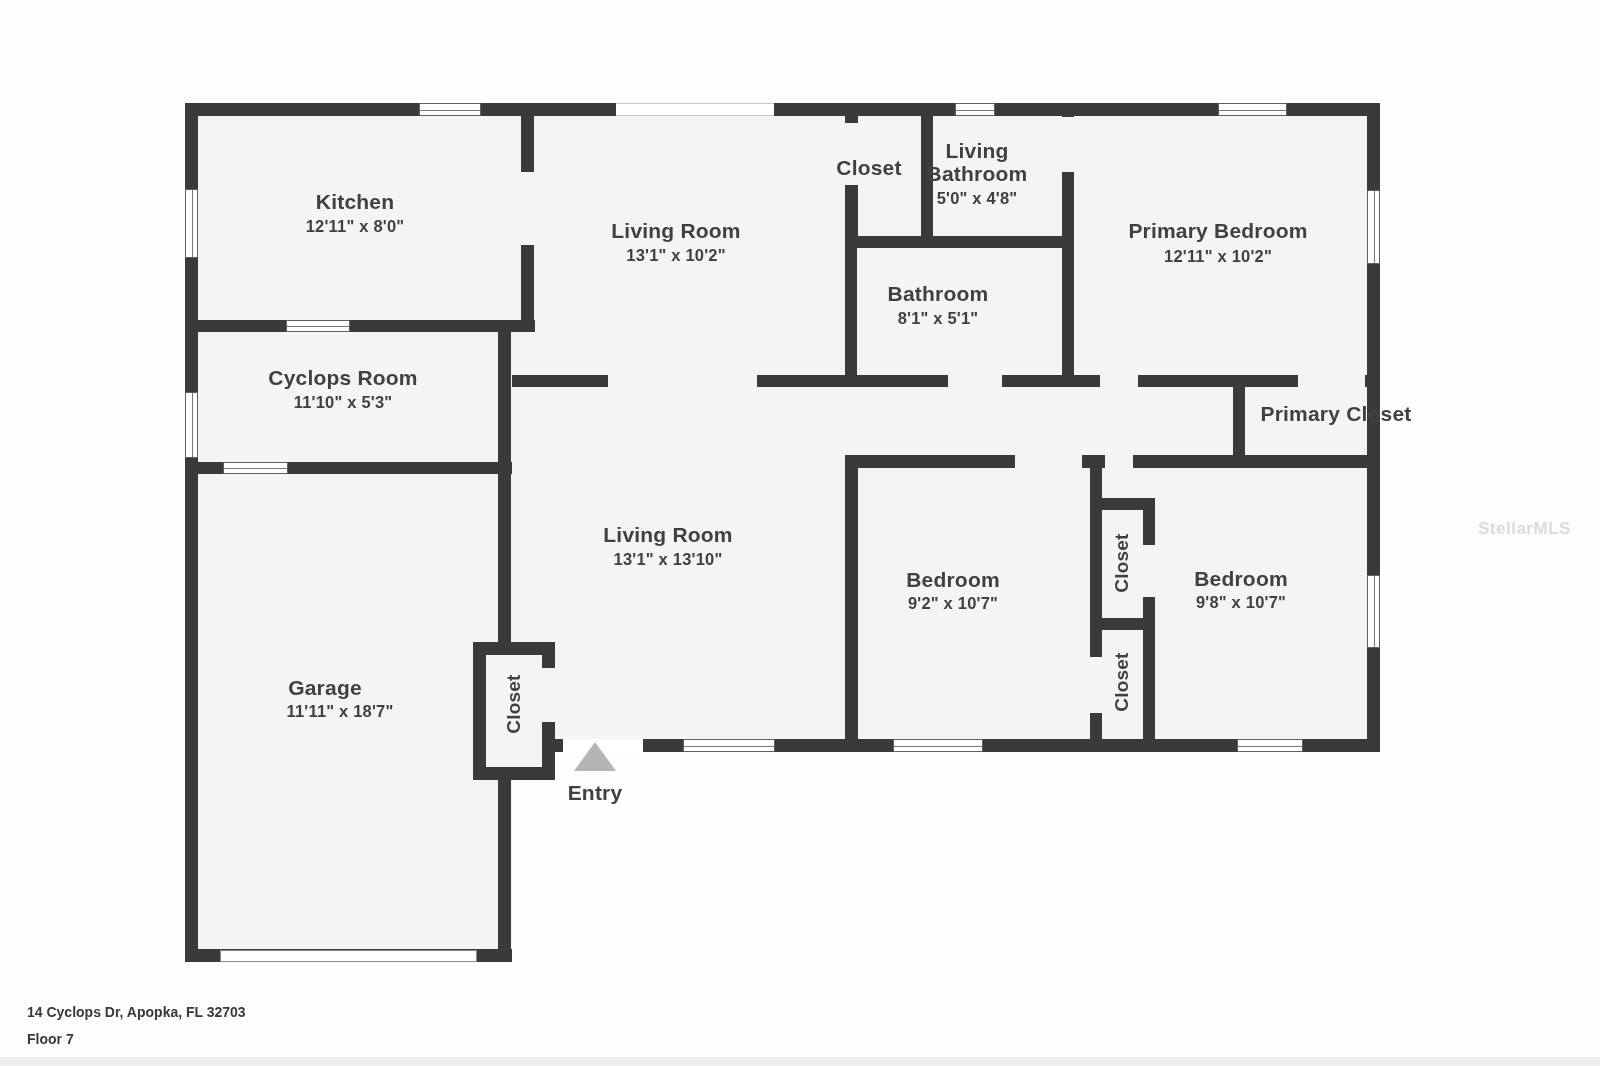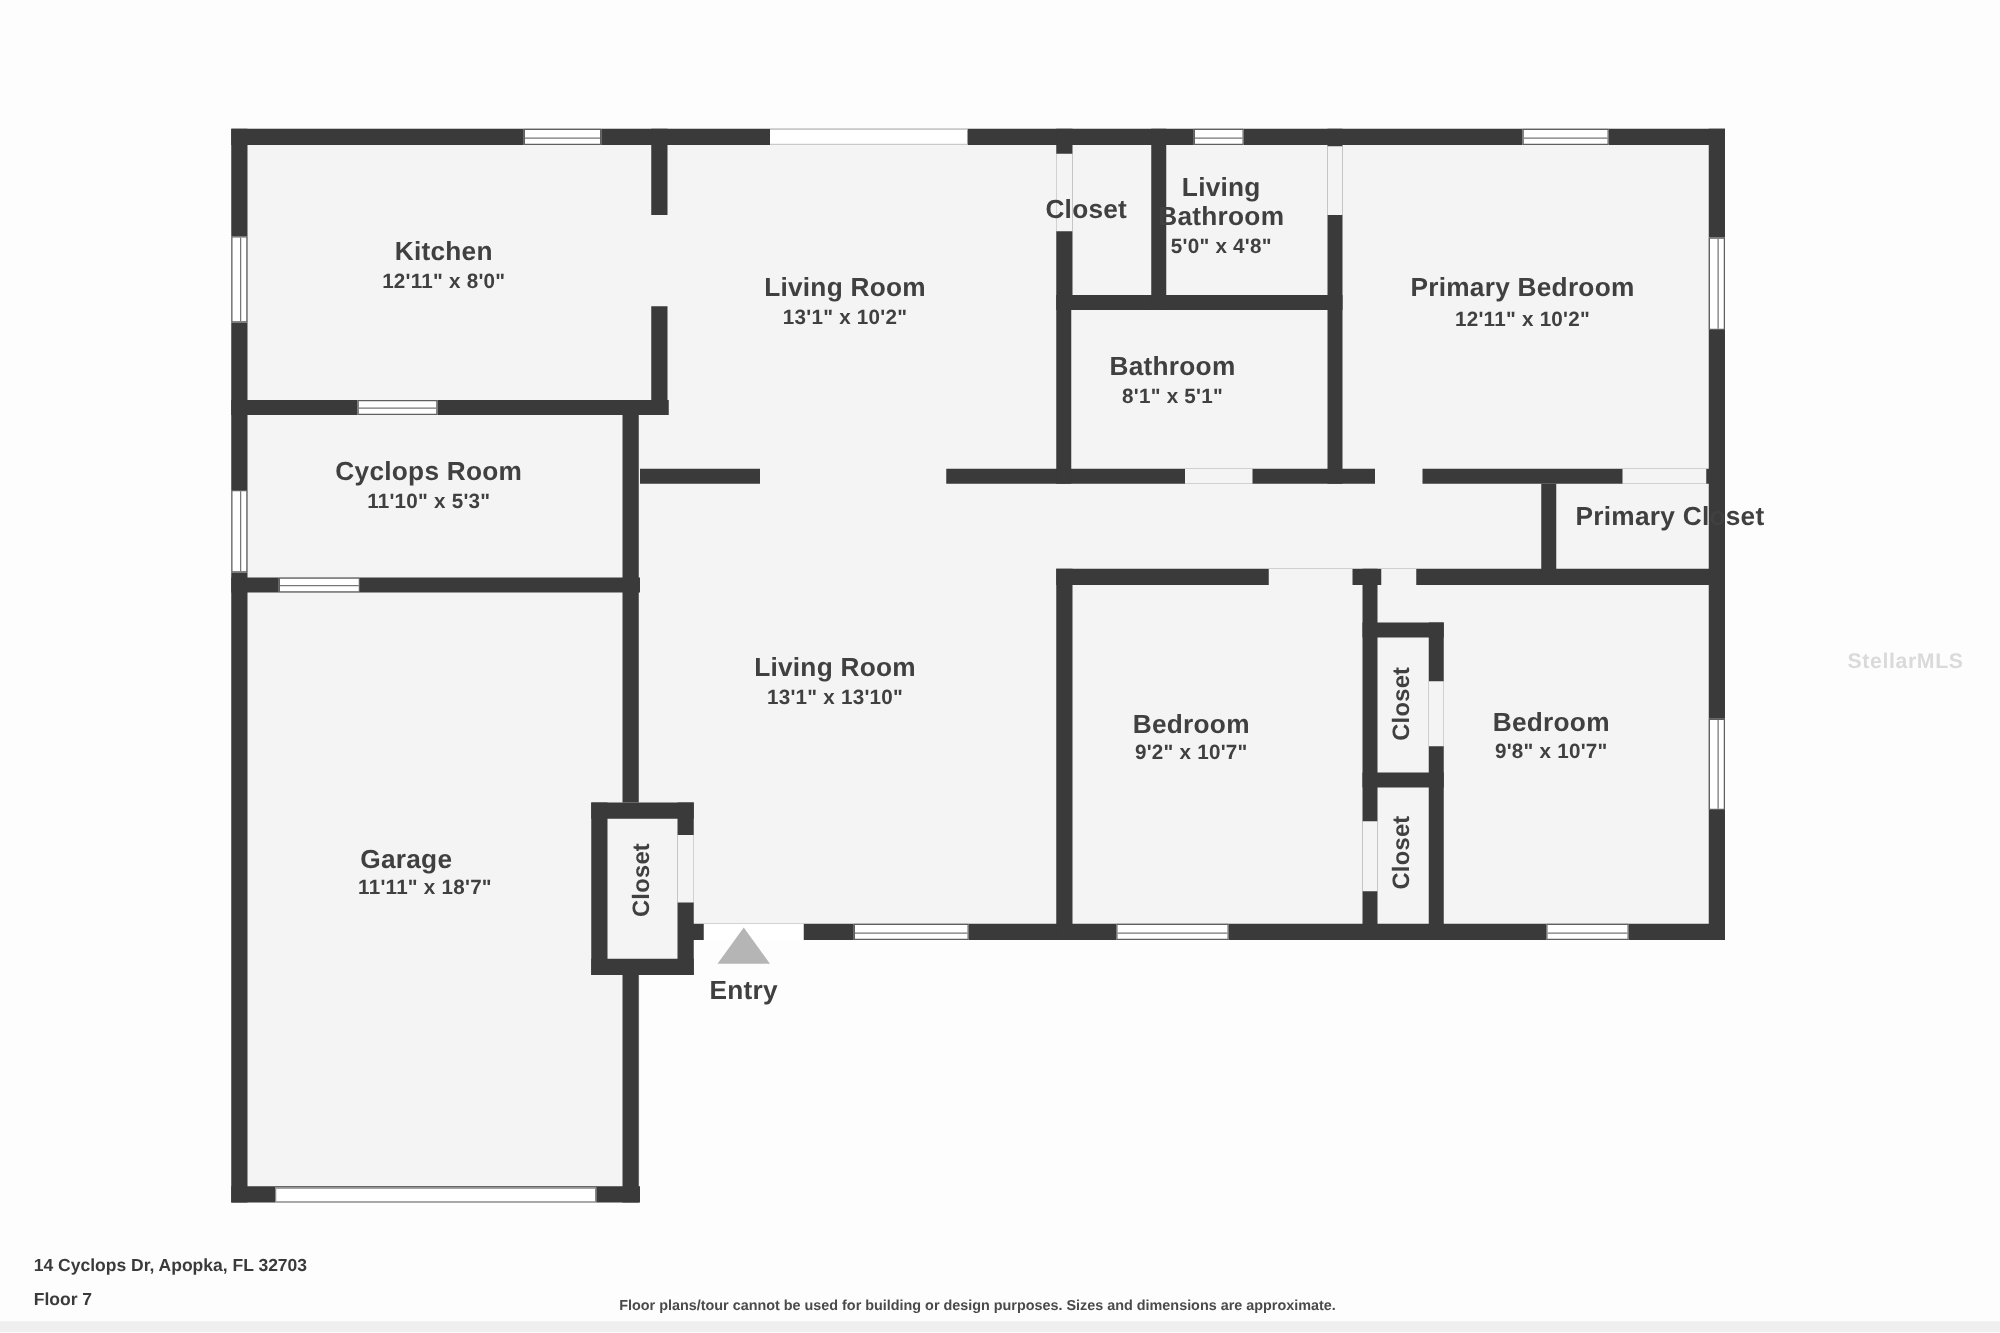--- a/index.html
+++ b/index.html
@@ -138,16 +138,15 @@
 
   <div class="label rot" style="left:514px;top:704px;">Closet</div>
 
   <div class="entry-arrow" style="left:574px;top:742px;"></div>
   <div class="label" style="left:595px;top:793px;">Entry</div>
 
   <div class="watermark" style="left:1478px;top:519px;">StellarMLS</div>
 
   <div class="addr" style="left:27px;top:1004px;">14 Cyclops Dr, Apopka, FL 32703</div>
   <div class="addr" style="left:27px;top:1031px;">Floor 7</div>
-  <div class="disclaimer">Floor plans/tour cannot be used for building or design purposes. Sizes and dimensions are approximate.</div>
   <div class="footer-band"></div>
 
 </div>
 
 </body></html>

